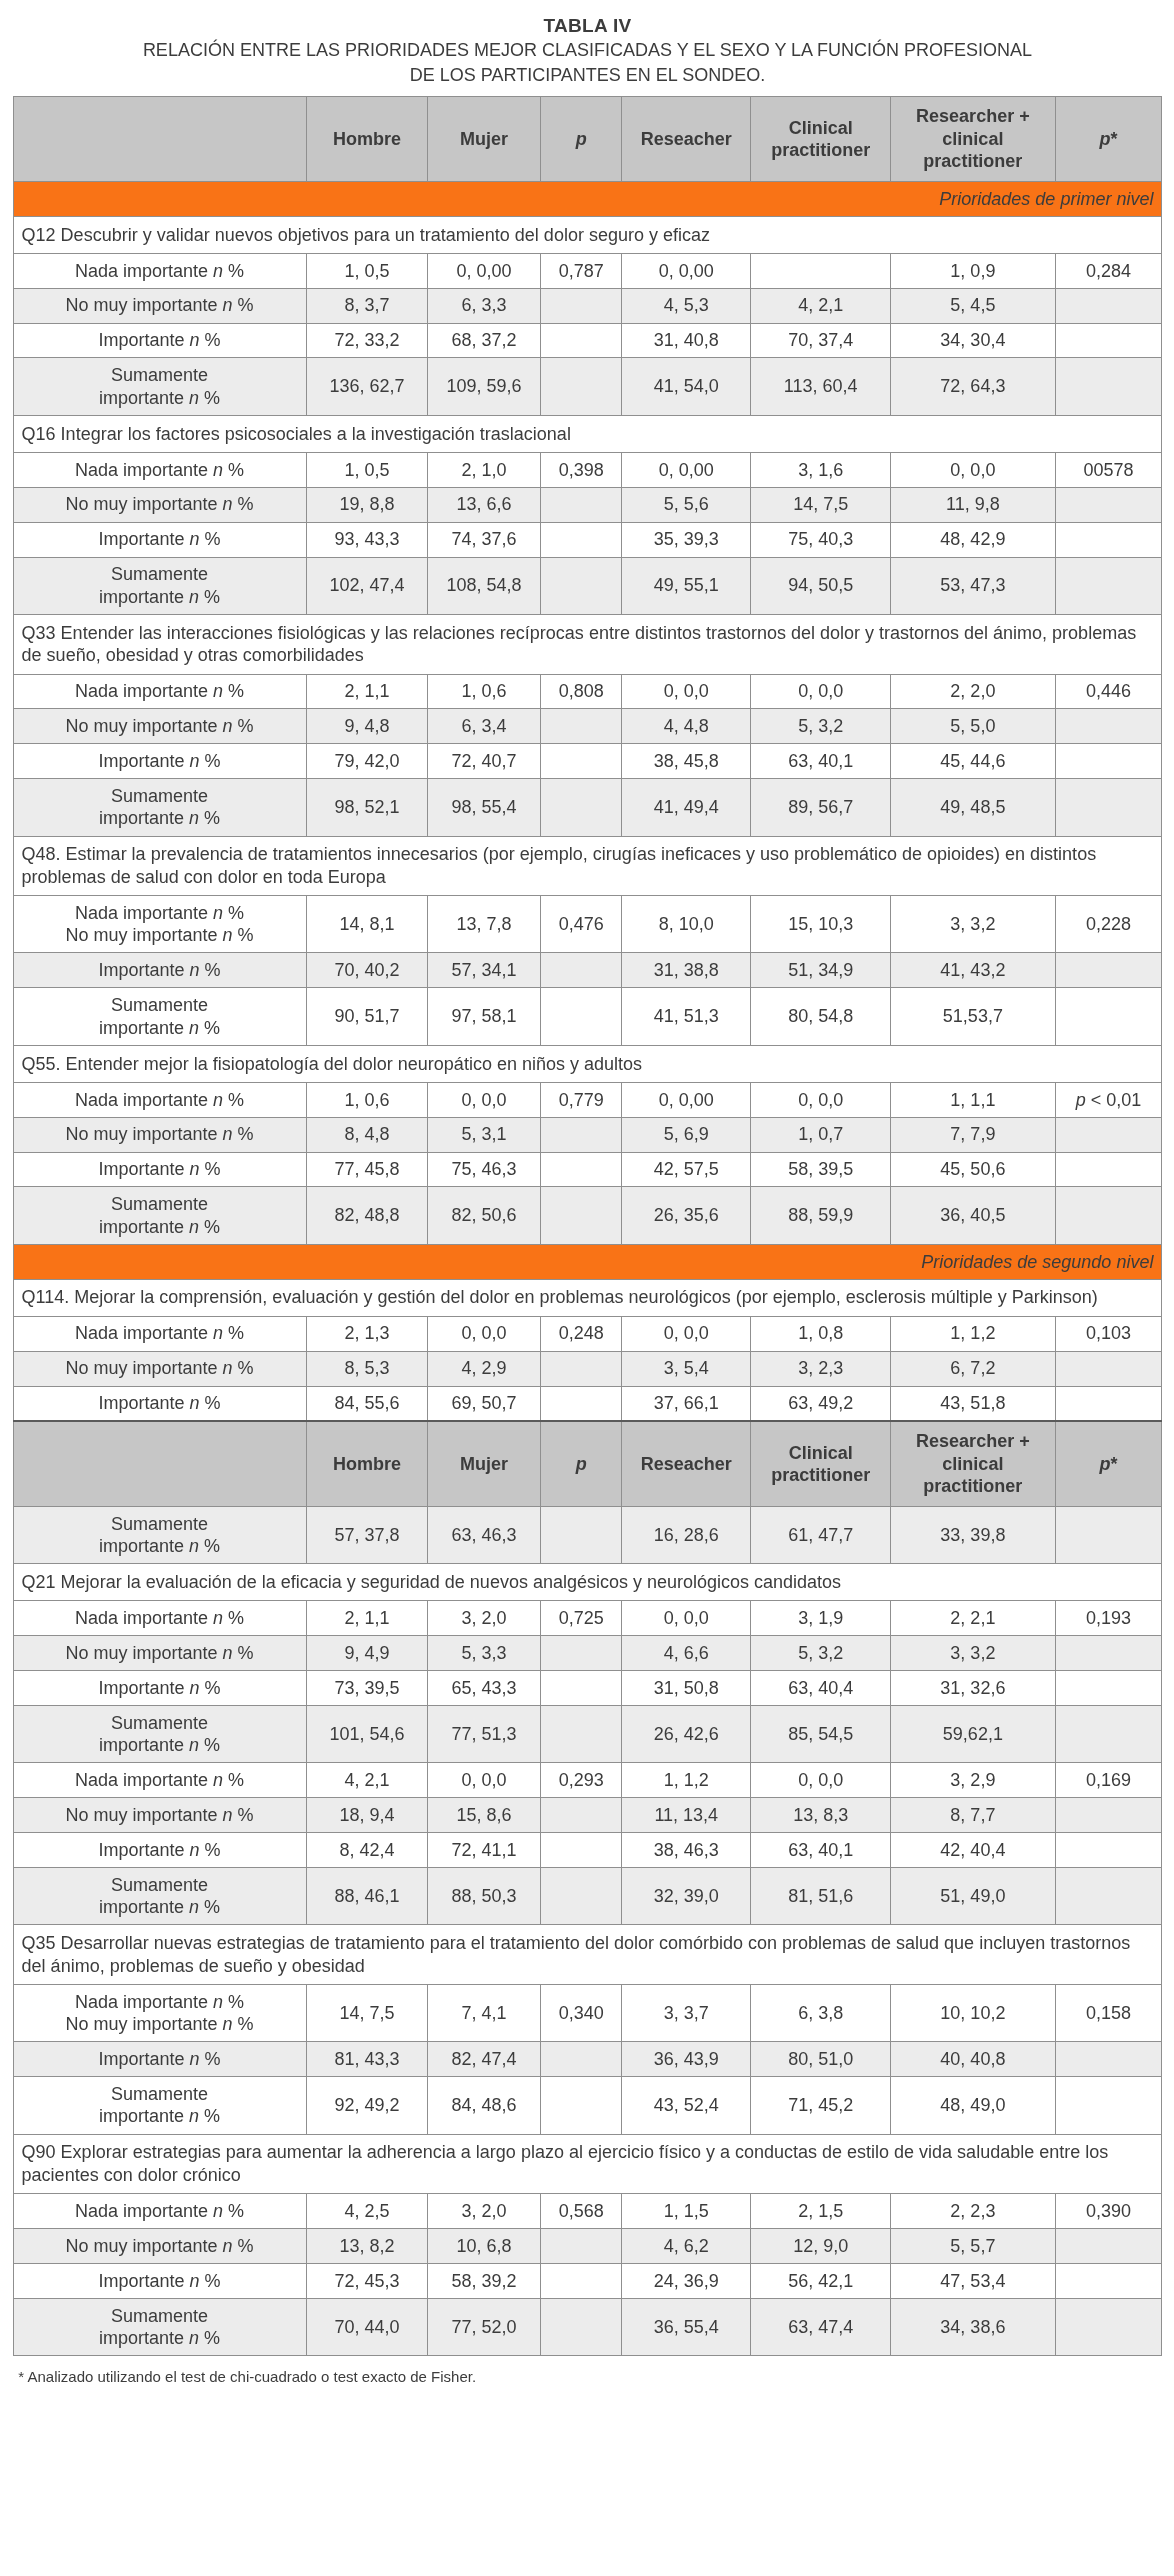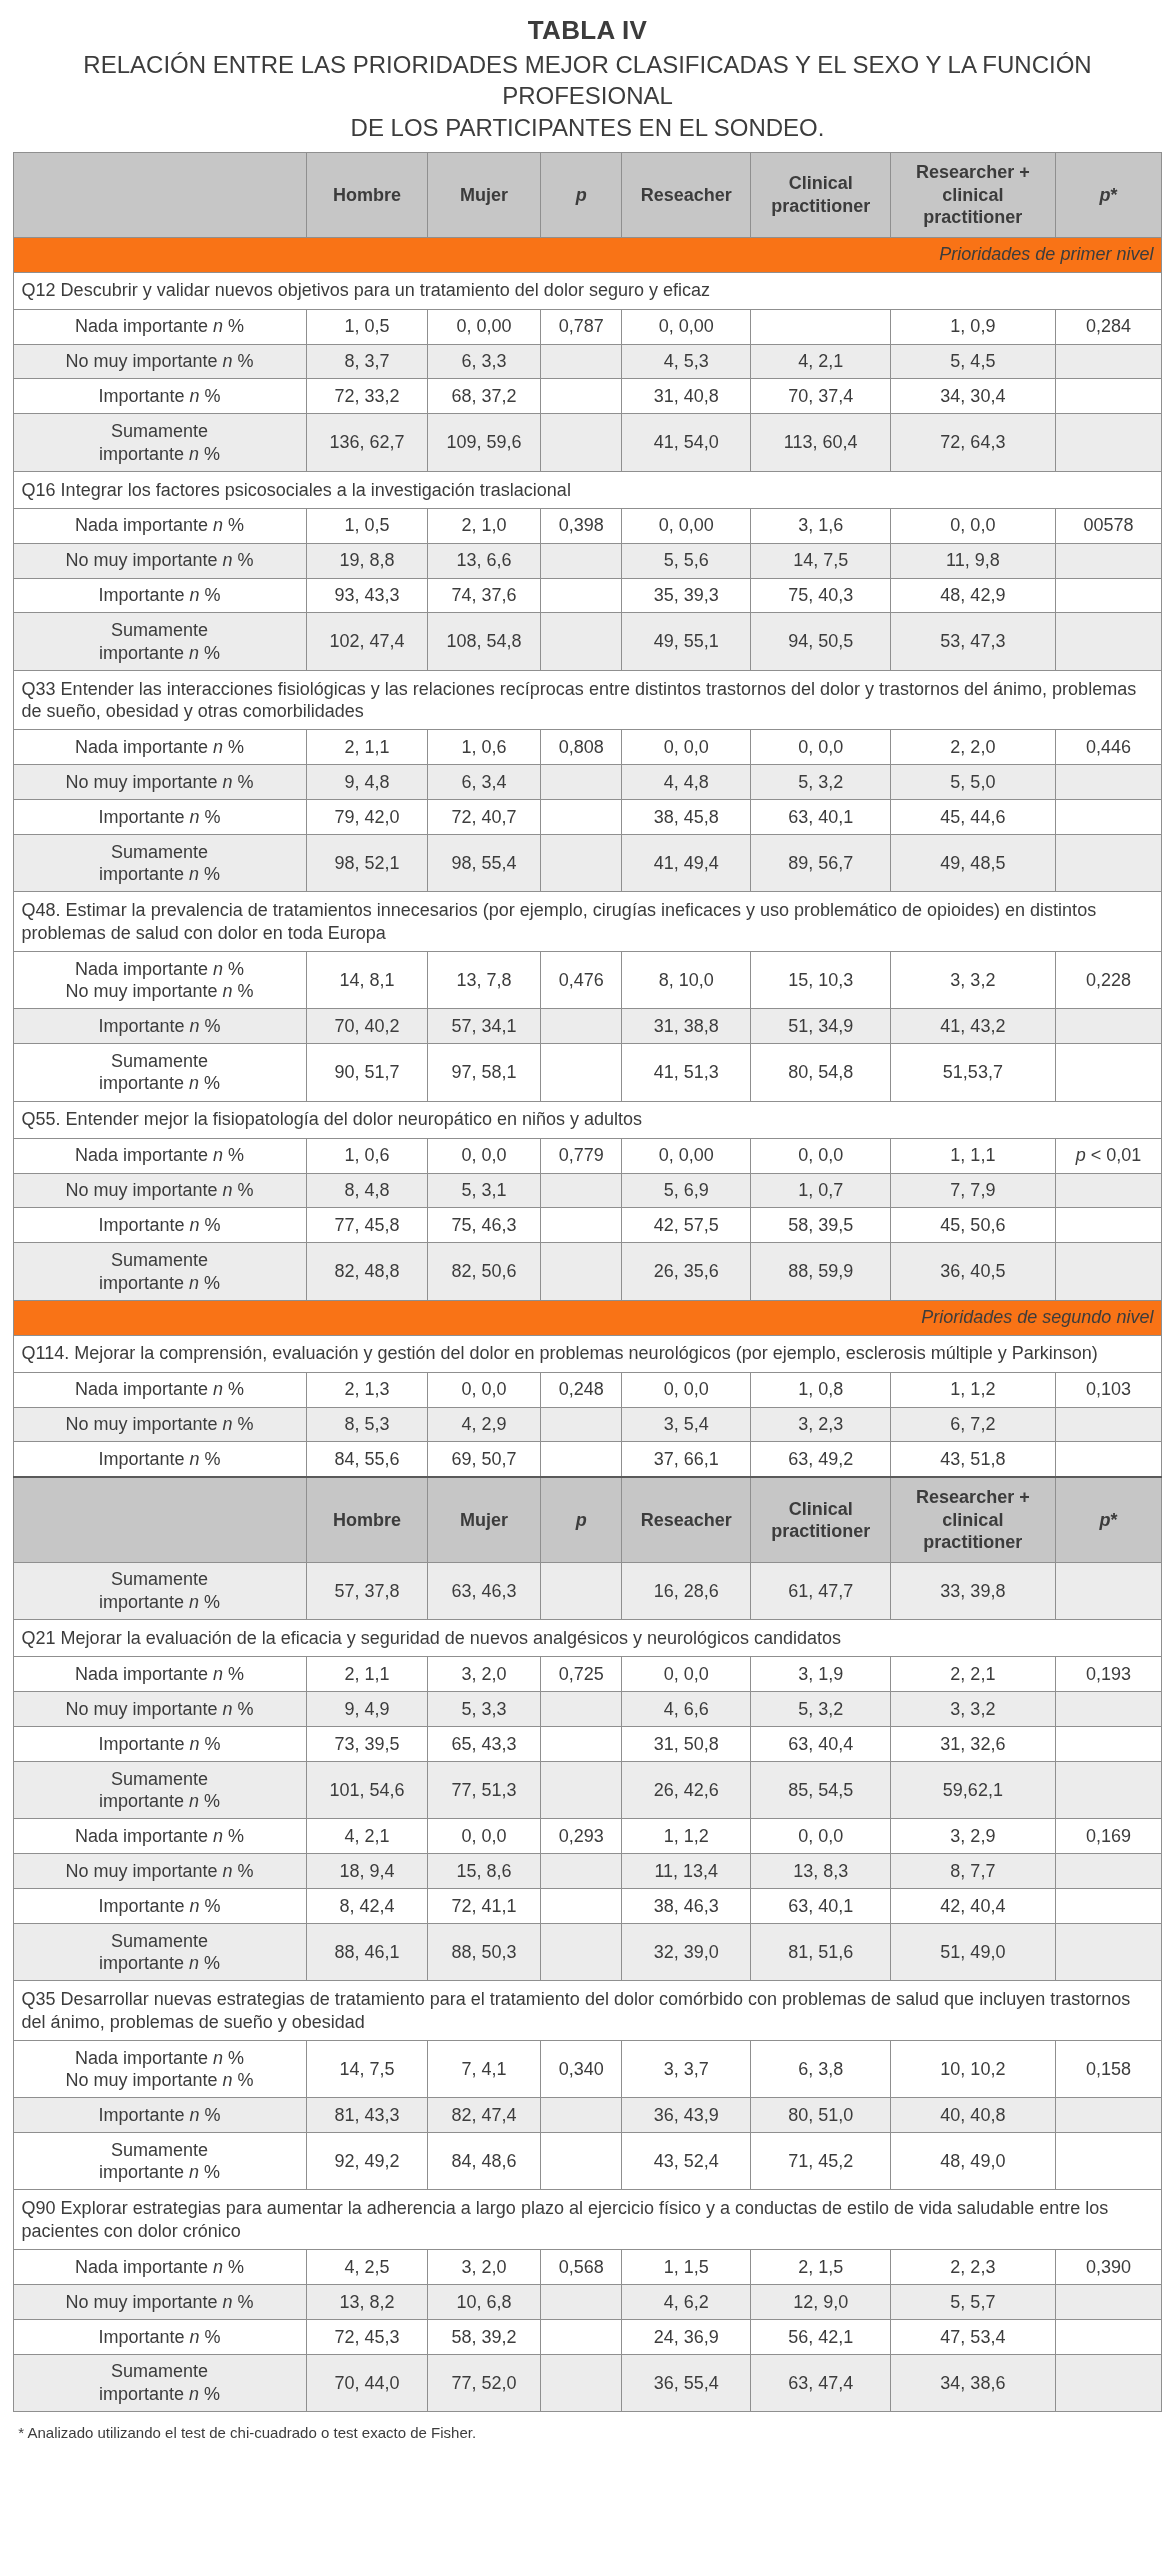--- a/index.html
+++ b/index.html
@@ -5,22 +5,22 @@
   * { box-sizing: border-box; }
   html, body { margin: 0; padding: 0; background: #ffffff; }
   body {
     width: 1175px;
     min-height: 2576px;
     font-family: "Liberation Sans", "DejaVu Sans", sans-serif;
     color: #3c3c3c;
   }
   .page { padding: 8px 12.6px 23px 12.6px; }
   .title-block { text-align: center; margin: 5.7px 0 9px 0; }
-  .t1 { font-weight: bold; font-size: 26px; letter-spacing: 0.3px; line-height: 1.3; }
-  .t2 { font-weight: normal; font-size: 24px; line-height: 1.3; margin-top: 1.1px; }
+  .t1 { font-weight: bold; font-size: 19px; letter-spacing: 0.3px; line-height: 1.3; }
+  .t2 { font-weight: normal; font-size: 18px; line-height: 1.3; margin-top: 1.1px; }
   table {
     width: 100%;
     border-collapse: collapse;
     table-layout: fixed;
     border: 1.7px solid #767676;
   }
   th, td {
     border: 1.1px solid #8f8f8f;
     font-size: 18px;
     line-height: 1.25;

